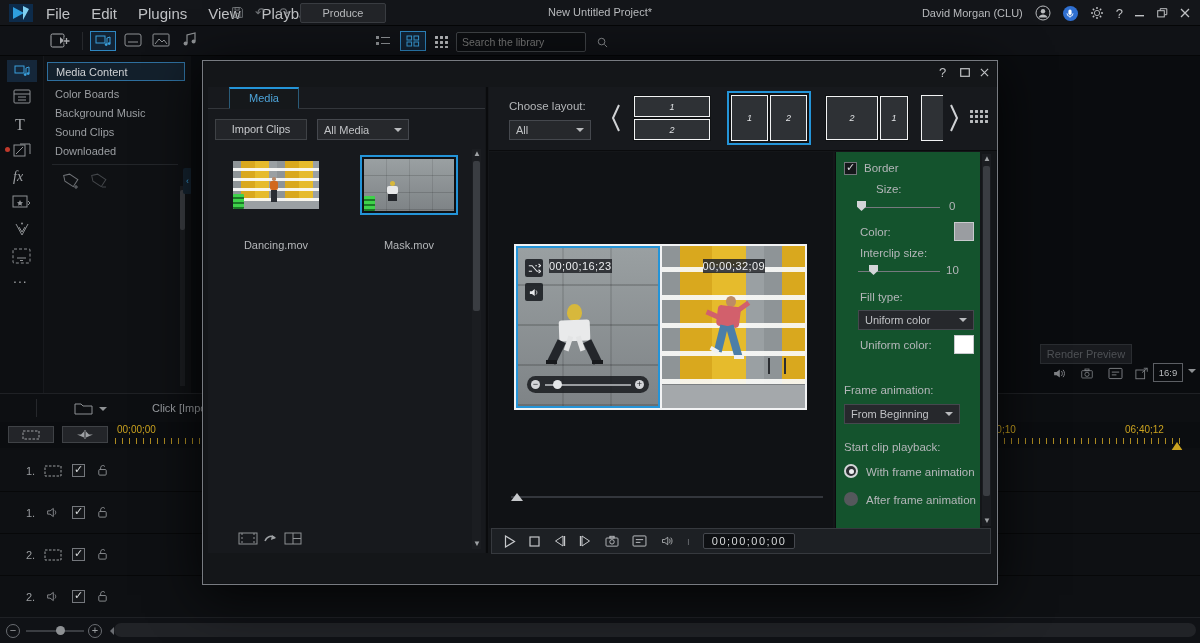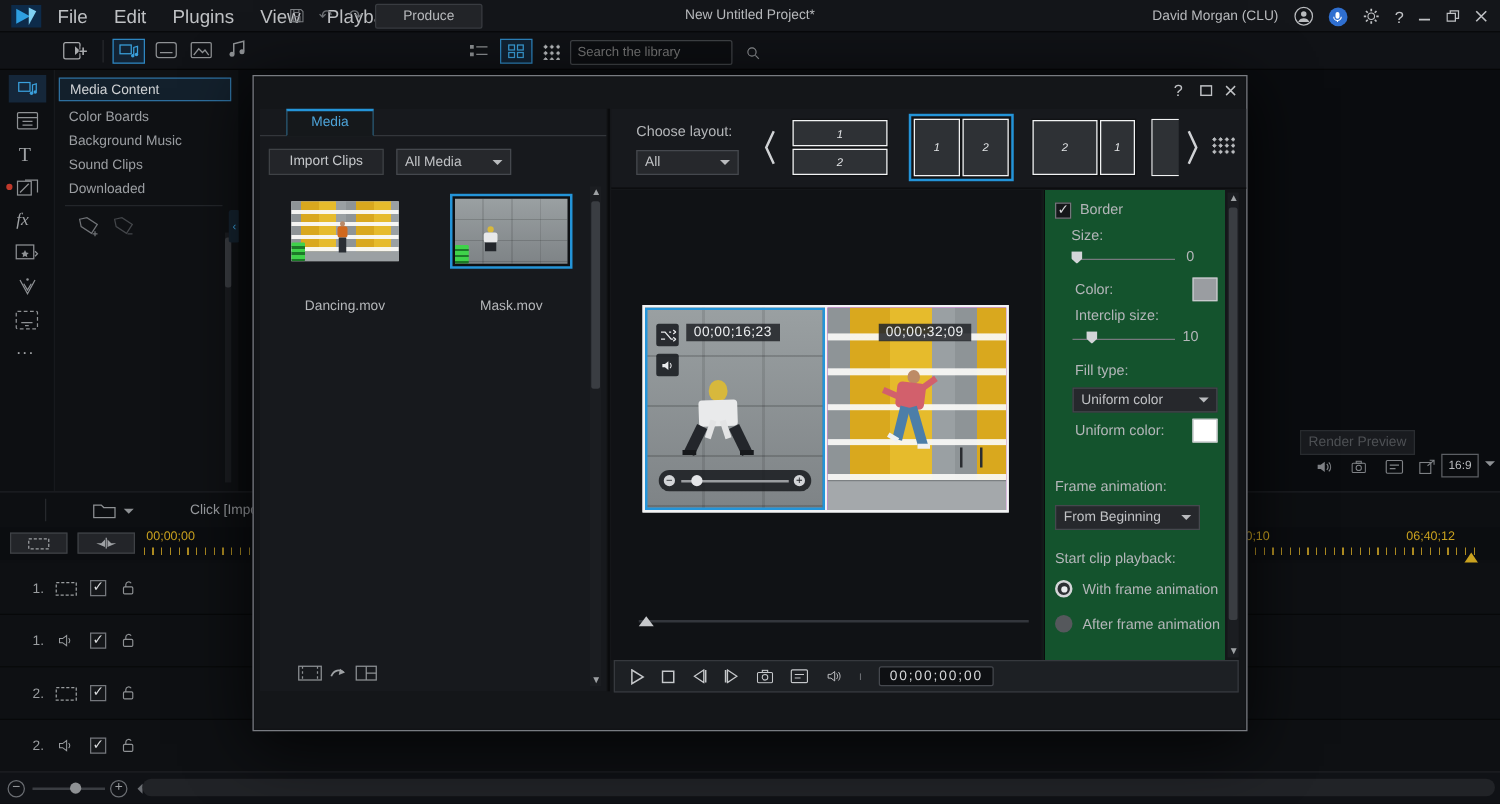--- a/index.html
+++ b/index.html
@@ -21,21 +21,21 @@
 .chk{position:absolute;width:13px;height:13px;background:#15171a;border:1px solid #74777c}
 .chk.on::after{content:"✓";position:absolute;left:1px;top:-2px;color:#d9dbdd;font-size:11px}
 .radio{position:absolute;width:14px;height:14px;border-radius:50%}
 .radio.on{background:#2c2f33;border:2px solid #d4d6d8}
 .radio.on::after{content:"";position:absolute;left:2.5px;top:2.5px;width:5px;height:5px;border-radius:50%;background:#eceef0}
 .radio.off{background:#55585c}
 .slider-line{position:absolute;height:1px;background:#76797e}
 .slider-handle{position:absolute;width:9px;height:10px;background:#d3d5d8;
   clip-path:polygon(0 0,100% 0,100% 58%,50% 100%,0 58%)}
 .chip{position:absolute;background:rgba(36,39,43,.88);color:#eceef0;font-size:11px;
-  padding:1px 6px;letter-spacing:.4px;white-space:nowrap}
+  padding:1px 0;letter-spacing:.4px;white-space:nowrap}
 .iconchip{position:absolute;width:18px;height:18px;background:rgba(28,31,35,.9);border-radius:2px;
   display:flex;align-items:center;justify-content:center}
 .thumbcell{border:1px solid #f2f3f4;background:#2e3135;color:#e3e5e7;
   font-style:italic;font-size:9px;display:flex;align-items:center;justify-content:center}
 .ruler-ticks{position:absolute;height:6px;
   background:repeating-linear-gradient(90deg,rgba(190,152,34,.9) 0 1px,transparent 1px 7px)}
 .trackrow{position:absolute;left:0;width:1200px;height:42px;background:#0e1013;border-bottom:1px solid #070809}
 .tnum{position:absolute;left:26px;top:15px;color:#9a9da0;font-size:11px}
 .dots-grid{background:radial-gradient(#b9bbbe 1.4px,transparent 1.6px);background-size:5px 5px}
 .scrtrack{background:#1b1d21}
@@ -544,21 +544,21 @@
           <div class="ab" style="left:11px;top:130px;width:122px;height:17px;background:rgba(25,27,31,.85);border-radius:9px">
             <div class="ab" style="left:4px;top:4px;width:9px;height:9px;border-radius:50%;background:#d3d5d8;color:#1c1e22;font-size:9px;line-height:8px;text-align:center">−</div>
             <div class="ab" style="left:18px;top:8px;width:86px;height:1.5px;background:#9a9da0"></div>
             <div class="ab" style="left:26px;top:4px;width:9px;height:9px;border-radius:50%;background:#e4e6e8"></div>
             <div class="ab" style="left:108px;top:4px;width:9px;height:9px;border-radius:50%;background:#d3d5d8;color:#1c1e22;font-size:9px;line-height:8px;text-align:center">+</div>
           </div>
 
           <div class="ab" style="left:0;top:0;right:0;bottom:0;border:2px solid #2494d8"></div>
         </div>
 
-        <div style="position:relative;flex:1;overflow:hidden;background:#a21caf">
+        <div style="position:relative;flex:1;overflow:hidden;background:#8b5cf6">
           <div class="ab" style="left:0;top:0;right:0;height:138px;background:repeating-linear-gradient(0deg,rgba(250,250,248,.92) 0 5px,rgba(250,250,248,0) 5px 28px),repeating-linear-gradient(90deg,#8e9497 0 18px,#d9a81e 18px 50px,#e6bb2c 50px 84px,#9aa0a3 84px 102px)"></div>
           <div class="ab" style="left:0;bottom:0;right:0;height:24px;background:#a4a8ab;border-top:1px solid #7c8083"></div>
           <div class="ab" style="left:106px;top:112px;width:2.5px;height:16px;background:#2a2d31"></div>
           <div class="ab" style="left:122px;top:112px;width:2.5px;height:16px;background:#2a2d31"></div>
 
           <div class="ab" style="left:64px;top:50px;width:10px;height:11px;border-radius:50%;background:#bd8b66"></div>
           <div class="ab" style="left:55px;top:60px;width:23px;height:21px;background:#d2606c;border-radius:4px;transform:rotate(7deg)"></div>
           <div class="ab" style="left:44px;top:66px;width:13px;height:5px;background:#d2606c;transform:rotate(24deg)"></div>
           <div class="ab" style="left:75px;top:58px;width:13px;height:5px;background:#d2606c;transform:rotate(-36deg)"></div>
           <div class="ab" style="left:55px;top:79px;width:8px;height:27px;background:#4c7ea8;transform:rotate(14deg)"></div>
@@ -569,21 +569,21 @@
         </div>
       </div>
 
       <div class="ab" style="left:22px;top:344px;width:312px;height:2px;background:#33363c"></div>
       <div class="ab" style="left:22px;top:337px;width:0;height:0;border:6px solid transparent;border-bottom:8px solid #c6c8cb;transform:translateY(-2px)"></div>
     </div>
 
     <div class="ab" style="left:632px;top:91px;width:145px;height:376px;background:#14532d;border-left:1px solid #0a0b0d">
       <span class="chk on" style="left:8px;top:10px"></span>
       <span class="lbl" style="left:28px;top:10px">Border</span>
-      <span class="lbl" style="left:21px;top:31px">Size:</span>
+      <span class="lbl" style="left:40px;top:31px">Size:</span>
       <div class="slider-line" style="left:22px;top:55px;width:82px"></div>
       <div class="slider-handle" style="left:21px;top:49px"></div>
       <span class="lbl" style="left:113px;top:48px">0</span>
       <span class="lbl" style="left:24px;top:74px">Color:</span>
       <div class="ab" style="left:118px;top:70px;width:20px;height:19px;background:#9a9da1;border:1px solid #c8cacd"></div>
       <span class="lbl" style="left:24px;top:95px">Interclip size:</span>
       <div class="slider-line" style="left:22px;top:119px;width:82px"></div>
       <div class="slider-handle" style="left:33px;top:113px"></div>
       <span class="lbl" style="left:110px;top:112px">10</span>
       <span class="lbl" style="left:24px;top:139px">Fill type:</span>

